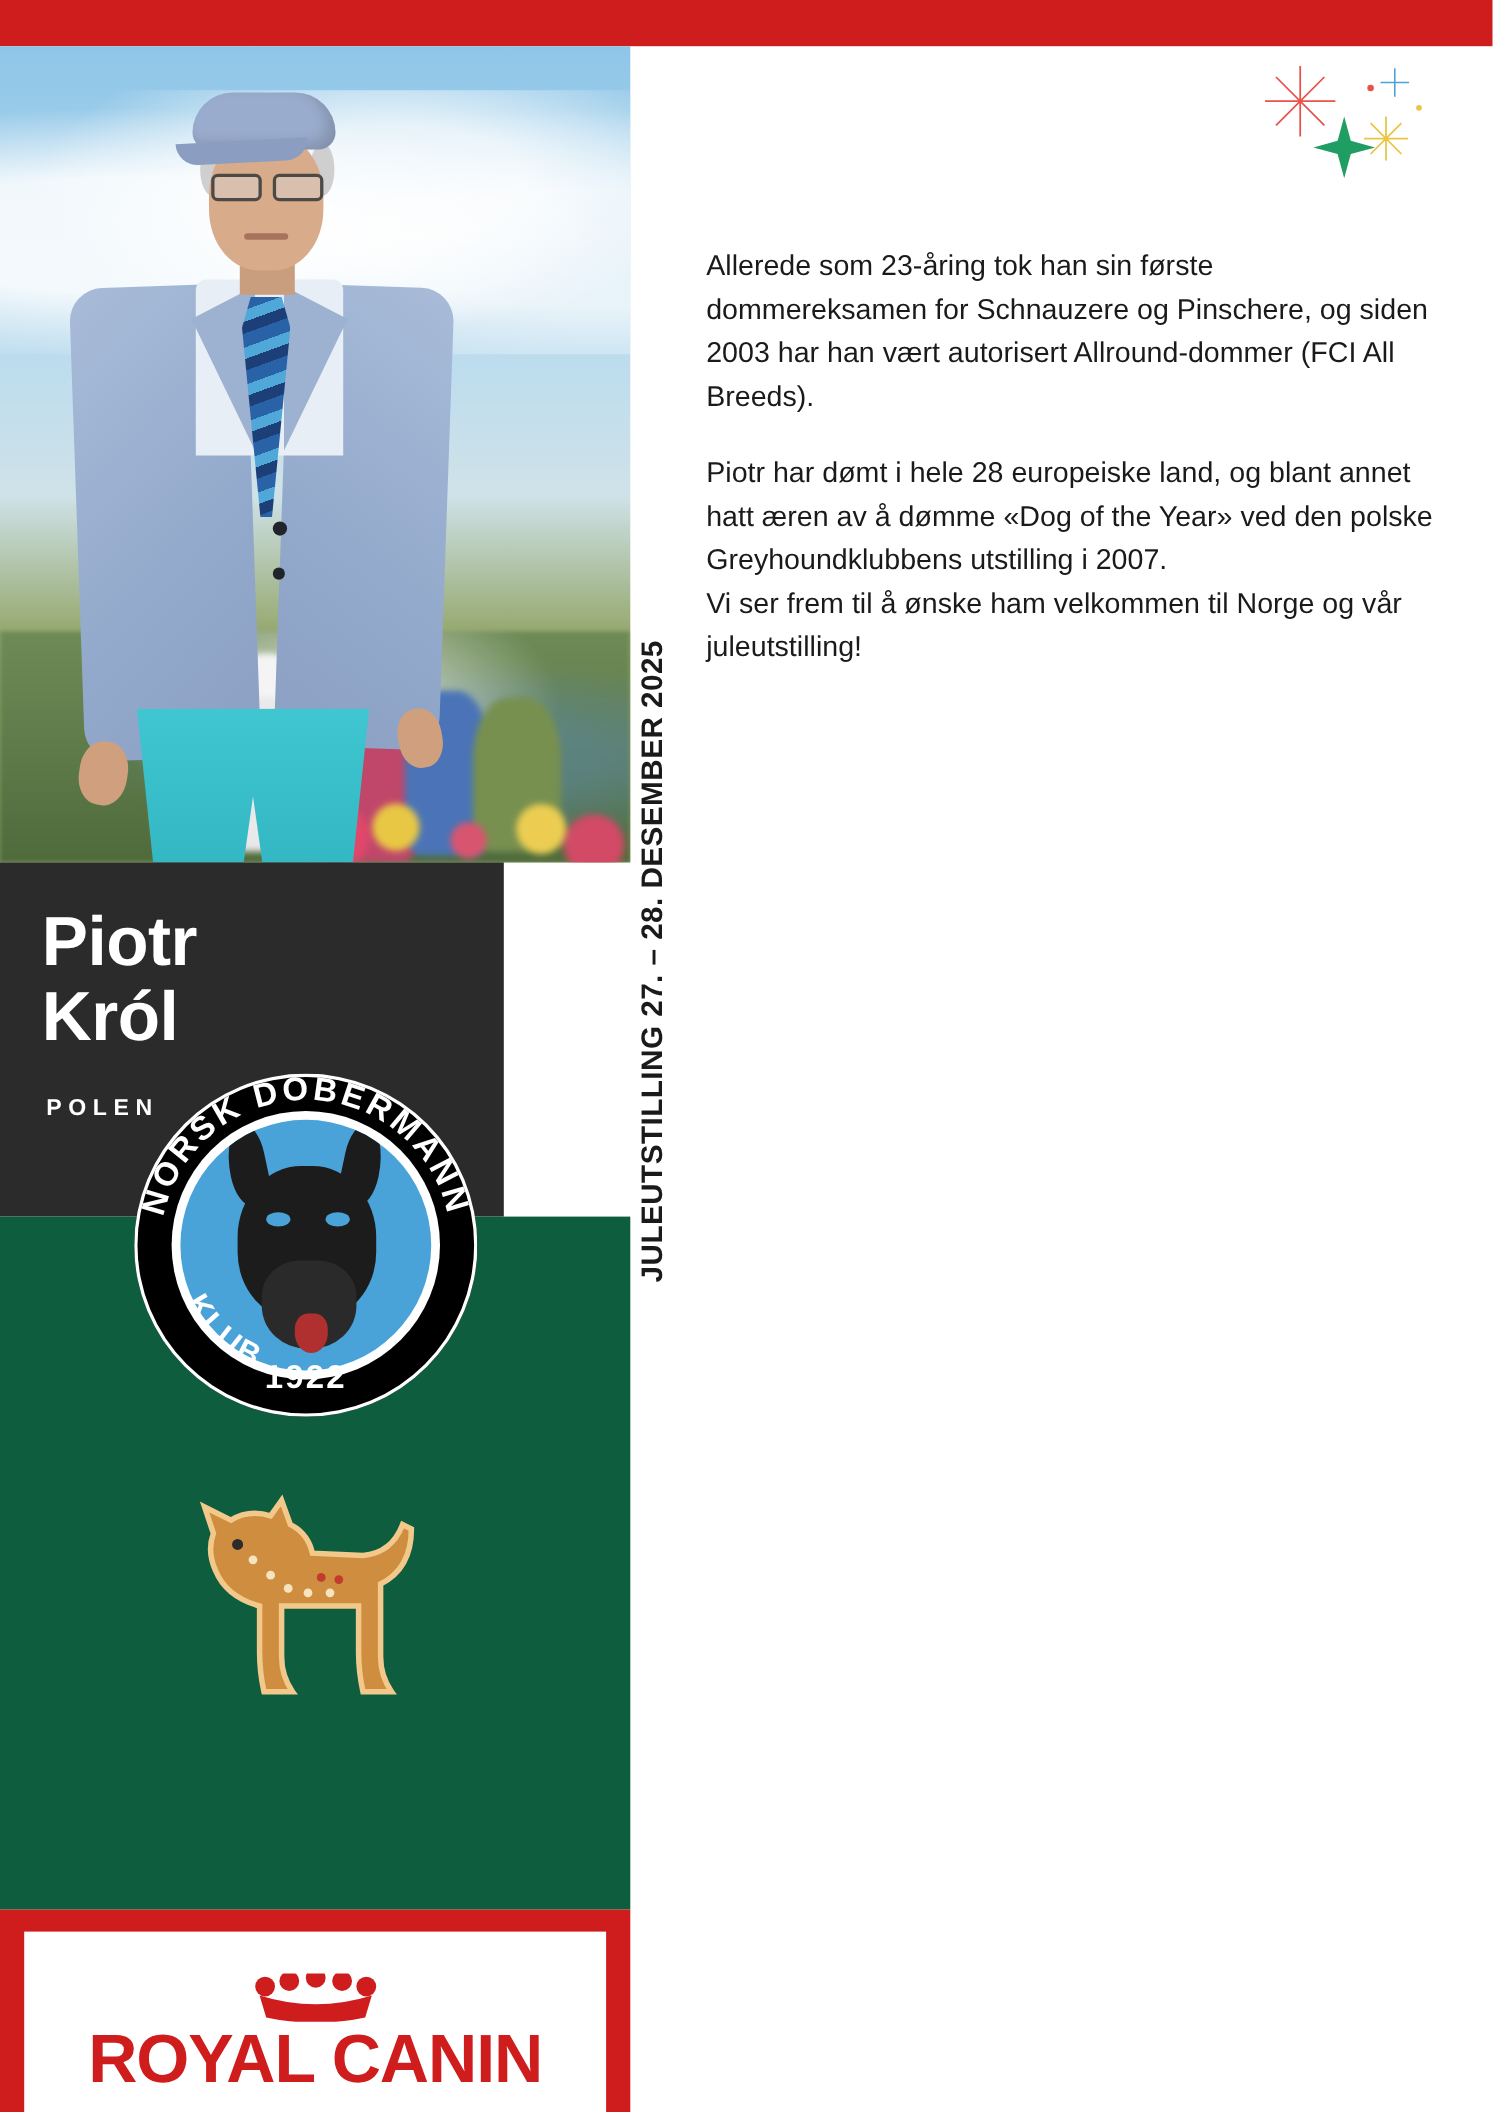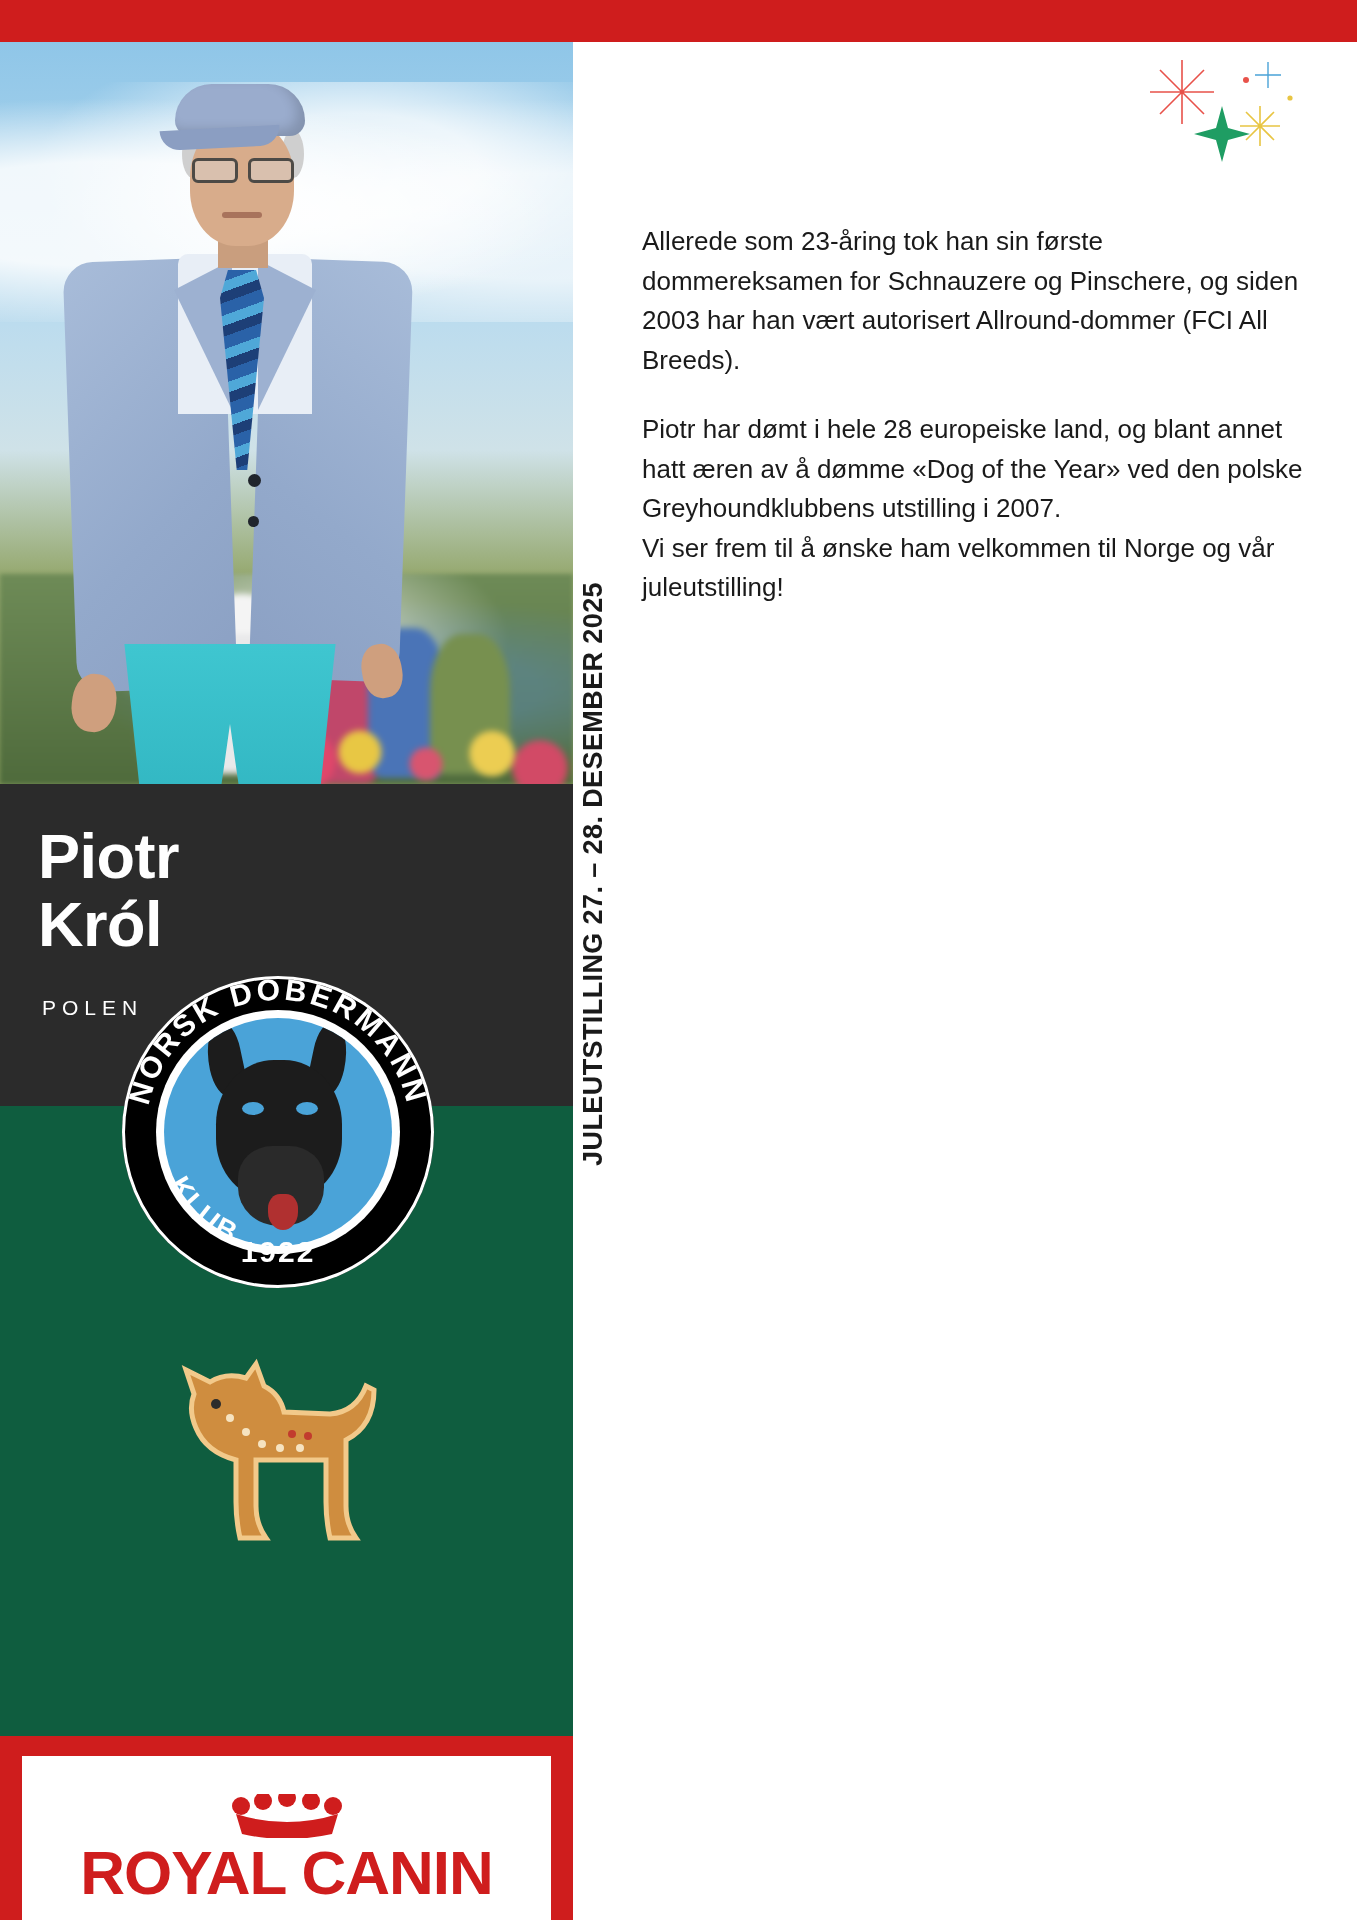--- a/index.html
+++ b/index.html
@@ -165,42 +165,42 @@
     clip-path: polygon(6% 0, 94% 0, 86% 100%, 56% 100%, 50% 44%, 44% 100%, 14% 100%);
   }
   .hand-l { position:absolute; left:62px; top:590px; width:44px; height:58px; background:#cf9f7e; border-radius:45%; transform: rotate(8deg); }
   .hand-r { position:absolute; left:352px; top:560px; width:40px; height:54px; background:#cf9f7e; border-radius:45%; transform: rotate(-10deg); }
 
   
   .name-block {
     position: absolute;
     top: 742px;
     left: 0;
-    width: 573px;
+    width: 458px;
     height: 322px;
     background: #2b2b2b;
     color: #ffffff;
   }
   .judge-name {
     position: absolute;
     left: 38px;
     top: 38px;
     font-size: 63px;
     font-weight: 700;
     line-height: 1.08;
     letter-spacing: -0.5px;
     white-space: pre-line;
   }
   .judge-country {
     position: absolute;
     left: 42px;
     top: 212px;
     font-size: 21px;
     letter-spacing: 6px;
-    font-weight: 400;
+    font-weight: 700;
   }
 
   
   .green-block {
     position: absolute;
     top: 1064px;
     left: 0;
     width: 573px;
     height: 630px;
     background: #0f5d3f;

